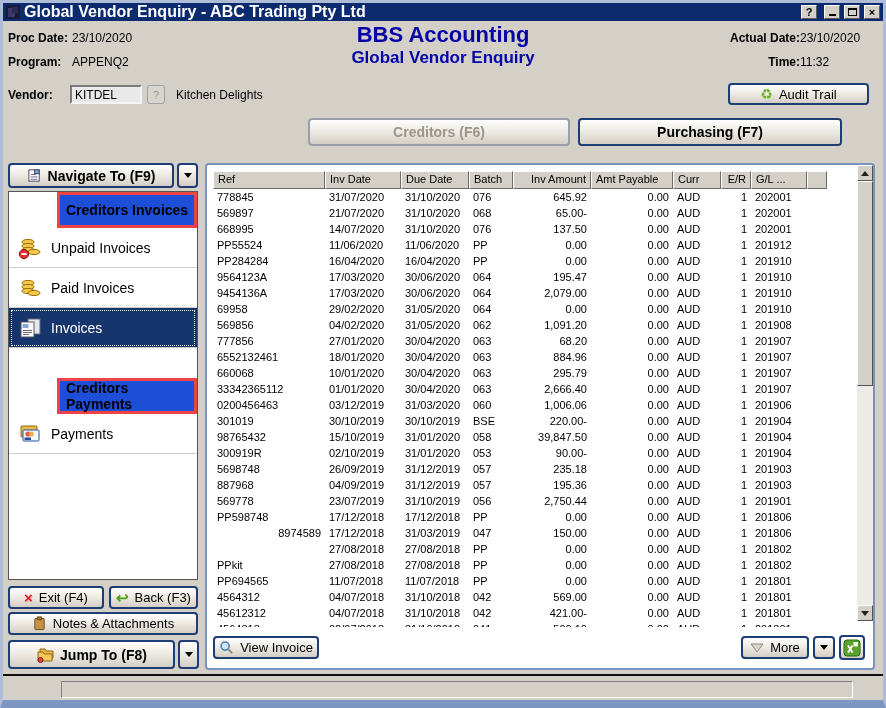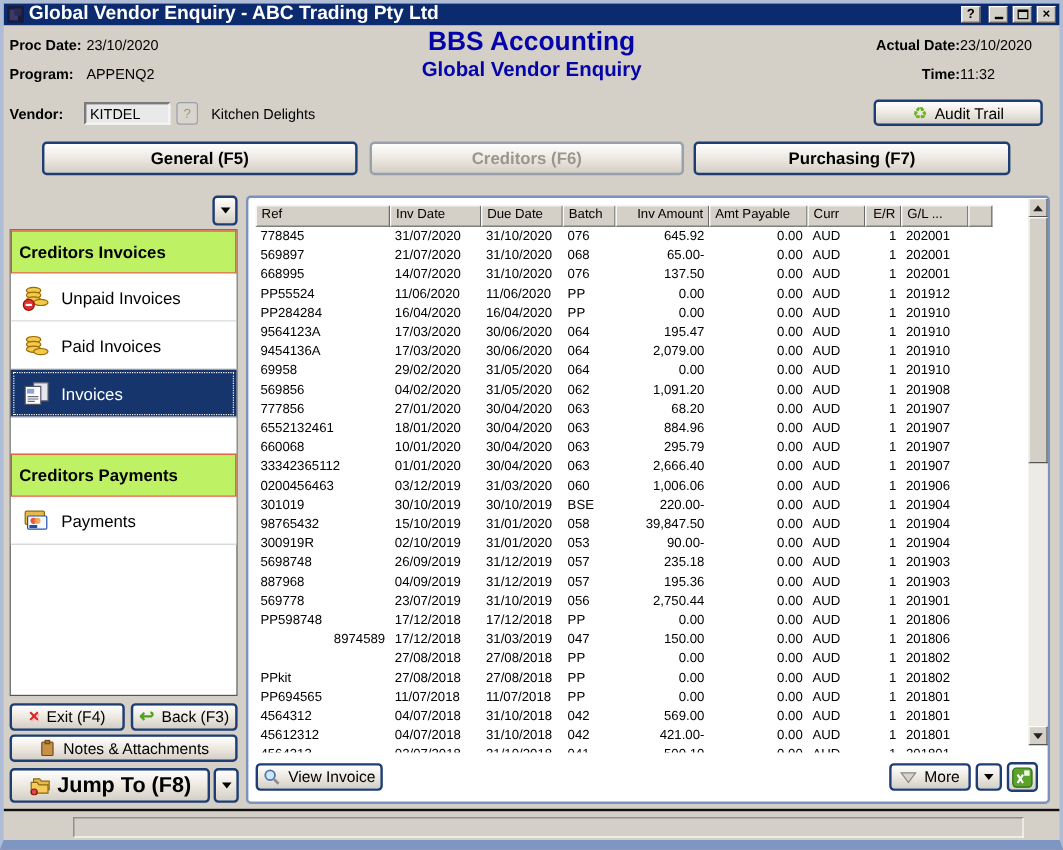--- a/index.html
+++ b/index.html
@@ -46,33 +46,33 @@
   .tab1{left:35px;width:263px;}
   .tab2{left:308px;width:262px;}
   .tab3{left:578px;width:264px;}
   
   .nav-btn{position:absolute;left:8px;top:163px;width:166px;height:25px;font-size:14px;font-weight:bold;}
   .drop-btn{position:absolute;width:21px;}
   .nav-drop{left:177px;top:163px;height:25px;}
   .tri{width:0;height:0;border-left:4px solid transparent;border-right:4px solid transparent;border-top:5px solid #000;}
   .side-panel{position:absolute;left:8px;top:191px;width:190px;height:389px;background:#fff;
     border:1px solid #555;box-sizing:border-box;}
-  .side-header{height:36px;background:#bef264;border:1px solid #ef4444;box-sizing:border-box;
-    display:flex;align-items:center;padding-left:6px;font-weight:bold;font-size:14px;}
+  .side-header{height:36px;background:#1d4ed8;border:3px solid #ef4444;box-sizing:border-box;
+    display:flex;align-items:center;padding-left:6px;font-weight:bold;font-size:14px;margin-left:48px;}
   .side-item{height:40px;display:flex;align-items:center;gap:8px;padding-left:8px;
     border-bottom:1px solid #cfcfcf;box-sizing:border-box;font-size:14px;background:#fff;}
   .side-item .icn{width:26px;display:flex;justify-content:center;}
   .side-item.selected{background:#16356d;color:#fff;outline:1px dotted #fff;outline-offset:-3px;}
   .side-gap{height:30px;background:#fff;}
   .exit-btn{position:absolute;left:8px;top:586px;width:96px;height:23px;font-size:13px;}
   .back-btn{position:absolute;left:109px;top:586px;width:89px;height:23px;font-size:13px;}
   .xglyph{color:#d22; font-weight:bold;font-size:15px;line-height:1;text-shadow:1px 1px 0 #fbb;}
   .backglyph{color:#4ea317;font-weight:bold;font-size:15px;line-height:1;}
   .notes-btn{position:absolute;left:8px;top:612px;width:190px;height:23px;font-size:13px;}
-  .jump-btn{position:absolute;left:8px;top:640px;width:167px;height:29px;font-size:18px;font-weight:bold;}
+  .jump-btn{position:absolute;left:8px;top:640px;width:167px;height:29px;font-size:14px;font-weight:bold;}
   .jump-drop{left:178px;top:640px;height:29px;}
   
   .main-panel{position:absolute;left:205px;top:163px;width:670px;height:507px;background:#fff;
     border:2px solid #7a93bd;border-radius:4px;box-sizing:border-box;}
   .tbl-wrap{position:absolute;left:6px;top:6px;width:638px;height:456px;overflow:hidden;}
   .trow{display:flex;width:622px;height:16px;}
   .trow.thead{height:18px;}
   .cell,.hcell{box-sizing:border-box;padding:0 4px;overflow:hidden;white-space:nowrap;
     font-size:11px;line-height:16px;}
   .hcell{background:#d4d0c8;border:1px solid;border-color:#fff #6a6a6a #6a6a6a #fff;line-height:15px;}
@@ -135,24 +135,35 @@
 
   <span class="vendor-lbl">Vendor:</span>
   <input class="vendor-input" readonly="" value="KITDEL" style="">
   <span class="vendor-q">?</span>
   <span class="vendor-name">Kitchen Delights</span>
   <div class="b3d audit-btn">
     <span class="recycle">♻</span>
     <span>Audit Trail</span>
   </div>
 
-  <div class="b3d tab tab1">General (F5)</div>
   <div class="b3d tab tab2 disabled">Creditors (F6)</div>
   <div class="b3d tab tab3">Purchasing (F7)</div>
 
+  <div class="b3d nav-btn">
+    <span style="display:flex;">
+      <svg width="15" height="15" viewBox="0 0 16 16">
+          <rect x="2" y="2" width="11" height="12" fill="#fff" stroke="#446"></rect>
+          <rect x="8" y="2" width="5" height="4" fill="#7aa0e0" stroke="#446"></rect>
+          <line x1="4" y1="7" x2="10" y2="7" stroke="#668"></line>
+          <line x1="4" y1="9.5" x2="11" y2="9.5" stroke="#668"></line>
+          <line x1="4" y1="12" x2="11" y2="12" stroke="#668"></line>
+        </svg>
+    </span>
+    <span>Navigate To (F9)</span>
+  </div>
   <div class="b3d drop-btn nav-drop">
       <span class="tri"></span>
     </div>
 
   <div class="side-panel">
     <div class="side-header">Creditors Invoices</div>
 
     <div class="side-item">
       <span class="icn">
         <svg width="24" height="24" viewBox="0 0 24 24">

